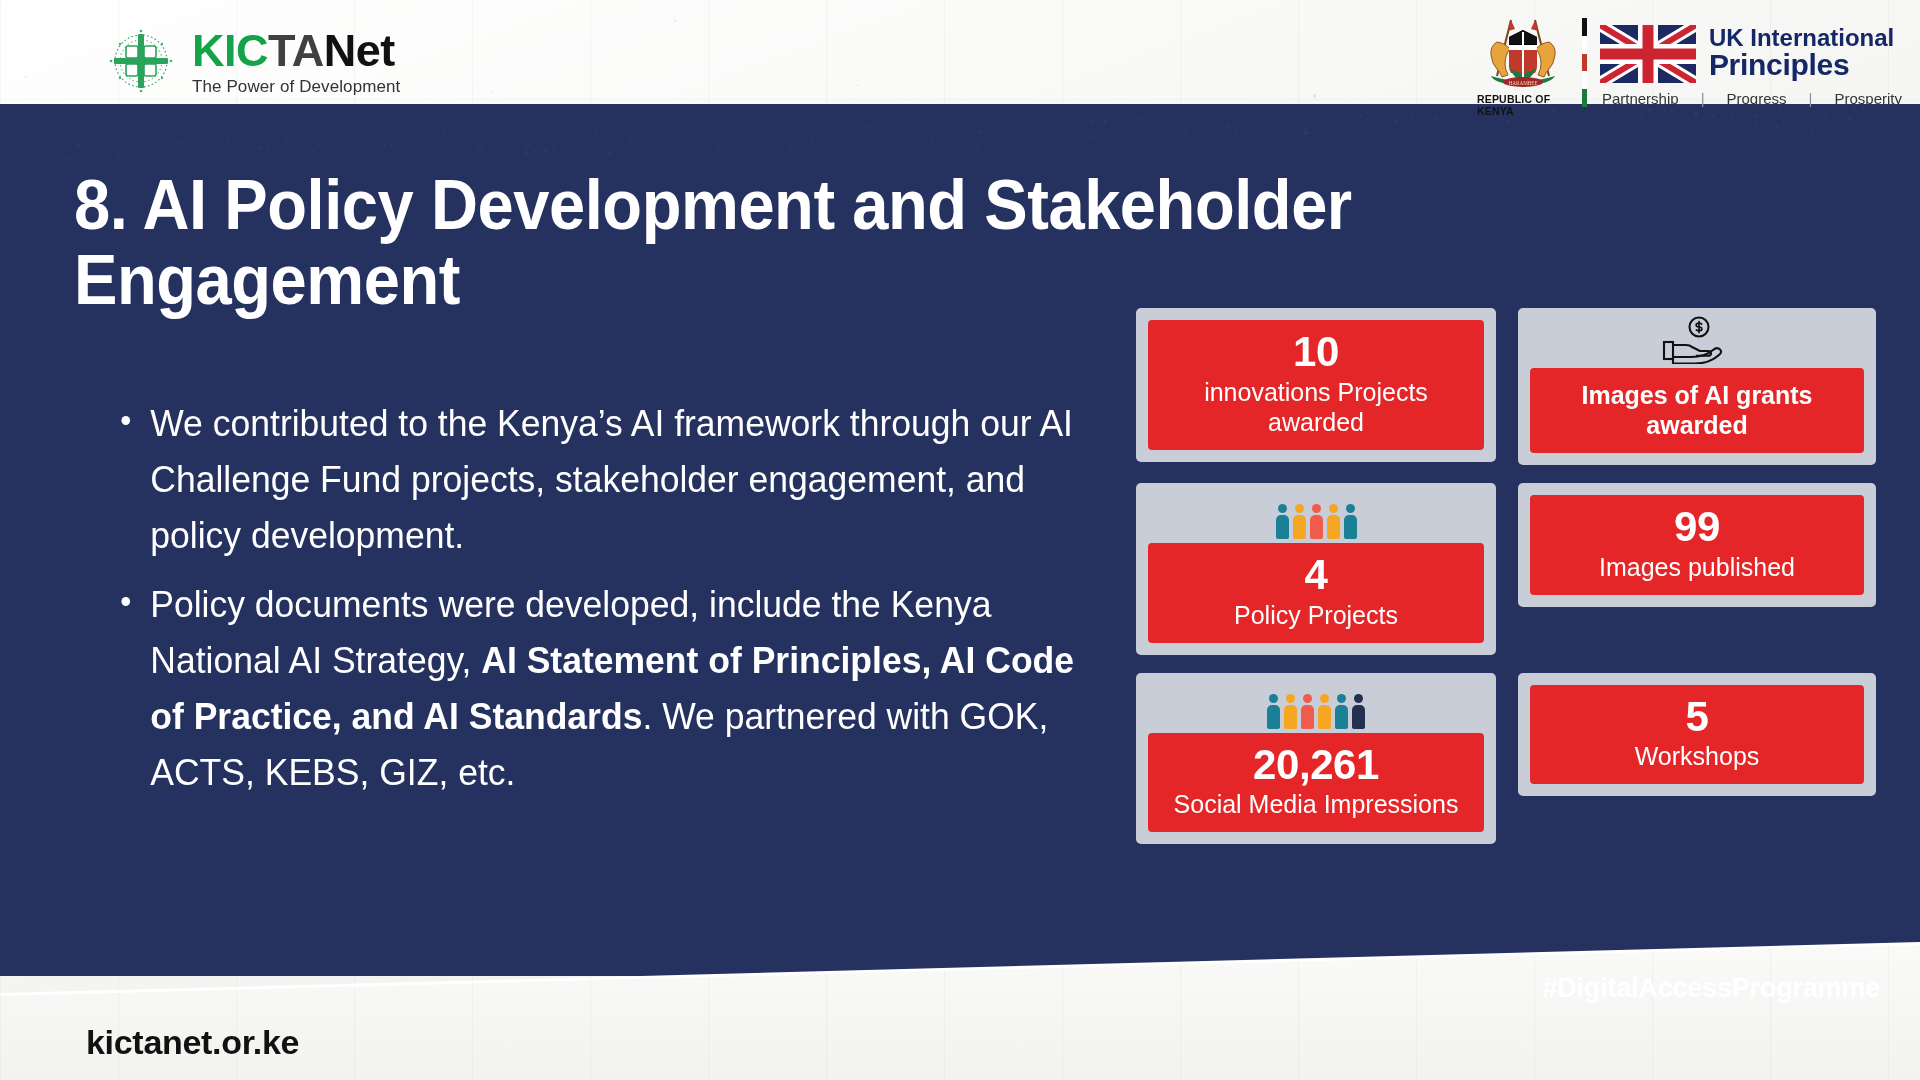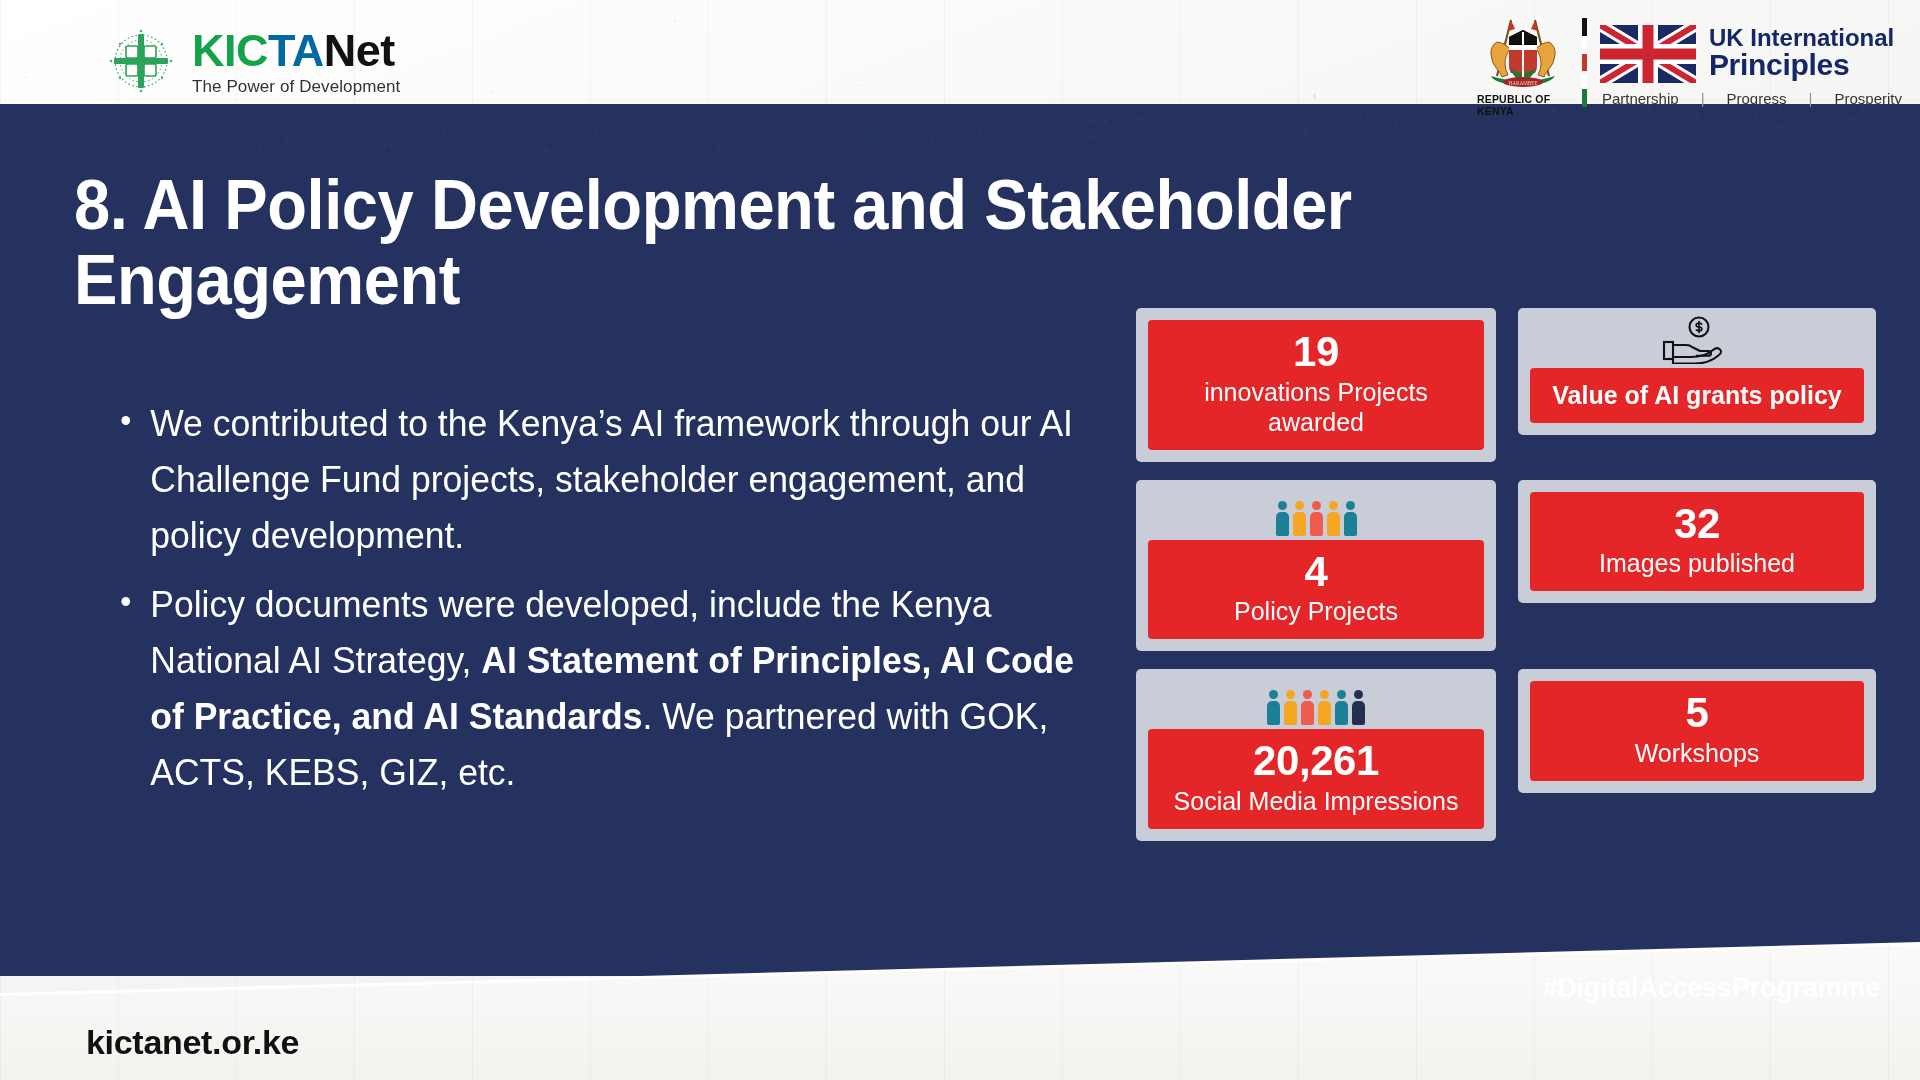--- a/index.html
+++ b/index.html
@@ -44,21 +44,21 @@
       linear-gradient(180deg,#fbfbfa 0%,#f2f2ef 100%);
     clip-path:polygon(0 44%, 1920px 10%, 1920px 100%, 0 100%);
   }
 
   
   .hdr-left{position:absolute;left:104px;top:24px;display:flex;align-items:center;gap:14px;}
   .kmark{width:74px;height:74px;position:relative;}
   .kname{line-height:1;}
   .kname .wordmark{font-size:45px;font-weight:700;letter-spacing:-.5px;white-space:nowrap;}
   .kname .wordmark .g{color:#14a34a;}
-  .kname .wordmark .r{color:#0369a1;}
+  .kname .wordmark .r{color:#404040;}
   .kname .wordmark .b{color:#111111;}
   .kname .tagline{font-size:17px;color:#333;margin-top:5px;letter-spacing:.1px;}
 
   .hdr-right{position:absolute;right:18px;top:14px;display:flex;align-items:stretch;gap:0;}
   .coa{width:92px;display:flex;flex-direction:column;align-items:center;justify-content:flex-end;}
   .coa-label{font-size:10.5px;font-weight:700;color:#111;letter-spacing:.2px;margin-top:1px;}
   .rule{width:5px;margin:4px 13px 10px 13px;display:flex;flex-direction:column;}
   .rule i{display:block;flex:1;}
   .ukblock{display:flex;flex-direction:column;justify-content:center;}
   .ukrow{display:flex;align-items:center;gap:13px;}
@@ -735,38 +735,38 @@
         <li><span>We contributed to the Kenya’s AI framework through our AI Challenge Fund projects, stakeholder engagement, and policy development.</span></li>
         <li><span>Policy documents were developed, include the Kenya National AI Strategy, </span><b>AI Statement of Principles, AI Code of Practice, and AI Standards</b><span>. We partnered with GOK, ACTS, KEBS, GIZ, etc.</span></li>
       </ul>
   </div>
 
   <div class="cards" id="cardsRoot">
       <div class="cardrow">
         <div class="slot left">
           <div class="panel">
             <div class="redbox ">
-              <div class="num">19</div>
+              <div class="num">10</div>
               <div class="lbl">innovations Projects awarded</div>
             </div>
           </div>
         </div>
         <div class="slot right">
           <div class="panel">
             <div class="icon">
               <svg class="handicon" viewBox="0 0 78 48" aria-hidden="true">
   <circle cx="41" cy="11" r="9.5" fill="none" stroke="#111" stroke-width="2.1"></circle>
   <path d="M41 5.5 v11 M38.4 8 q2.6 -1.6 5.2 0 M38.4 14 q2.6 1.6 5.2 0 M38.4 8 q-1.1 3 2.6 3 q3.7 0 2.6 3" fill="none" stroke="#111" stroke-width="1.7" stroke-linecap="round"></path>
   <rect x="6" y="26" width="9" height="17" fill="none" stroke="#111" stroke-width="2.1"></rect>
   <path d="M15 29 h13 q4 0 6 2 l8 4 h8 q3 0 3 2.4 q0 2.4 -3 2.4 h-12" fill="none" stroke="#111" stroke-width="2.1" stroke-linejoin="round"></path>
   <path d="M15 41 h18 q14 0 22 -7 q4 -3.4 7 -0.6 q2.6 2.6 -1 5.6 q-10 8.6 -24 8.6 h-22z" fill="none" stroke="#111" stroke-width="2.1" stroke-linejoin="round"></path>
 </svg>
             </div>
             <div class="redbox bold">
-              <div class="lbl">Value of AI grants policy</div>
+              <div class="lbl">Images of AI grants awarded</div>
             </div>
           </div>
         </div>
       </div>
       <div class="cardrow">
         <div class="slot left">
           <div class="panel">
             <div class="icon">
               <div class="people">
                 <div class="person">
@@ -793,21 +793,21 @@
             </div>
             <div class="redbox ">
               <div class="num">4</div>
               <div class="lbl">Policy Projects</div>
             </div>
           </div>
         </div>
         <div class="slot right">
           <div class="panel">
             <div class="redbox ">
-              <div class="num">32</div>
+              <div class="num">99</div>
               <div class="lbl">Images published</div>
             </div>
           </div>
         </div>
       </div>
       <div class="cardrow">
         <div class="slot left">
           <div class="panel">
             <div class="icon">
               <div class="people">

